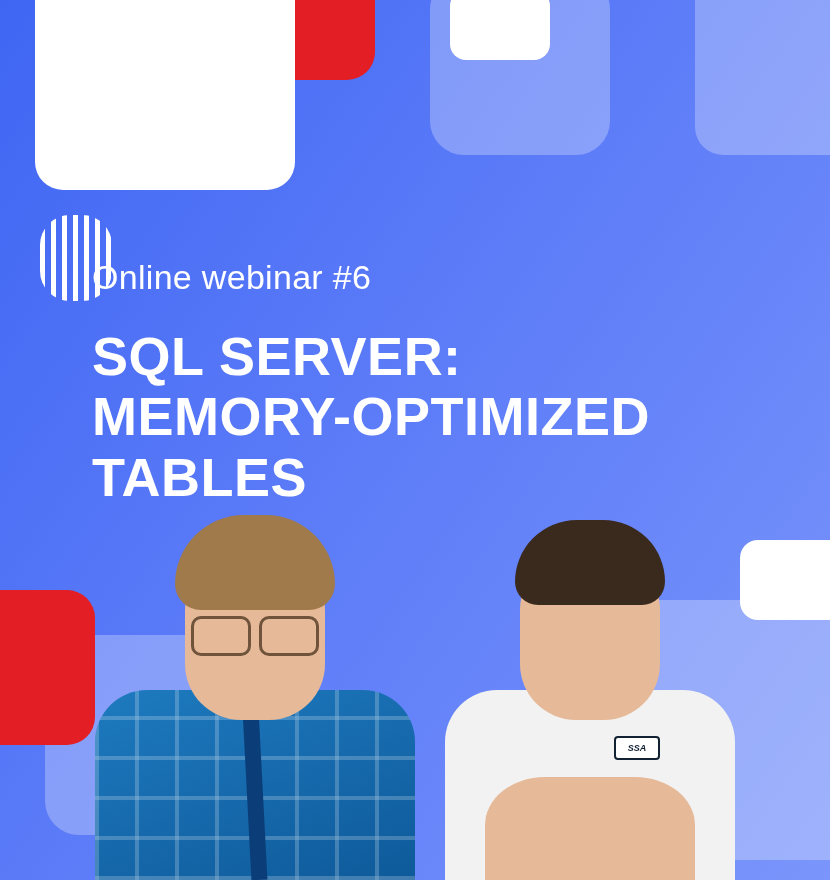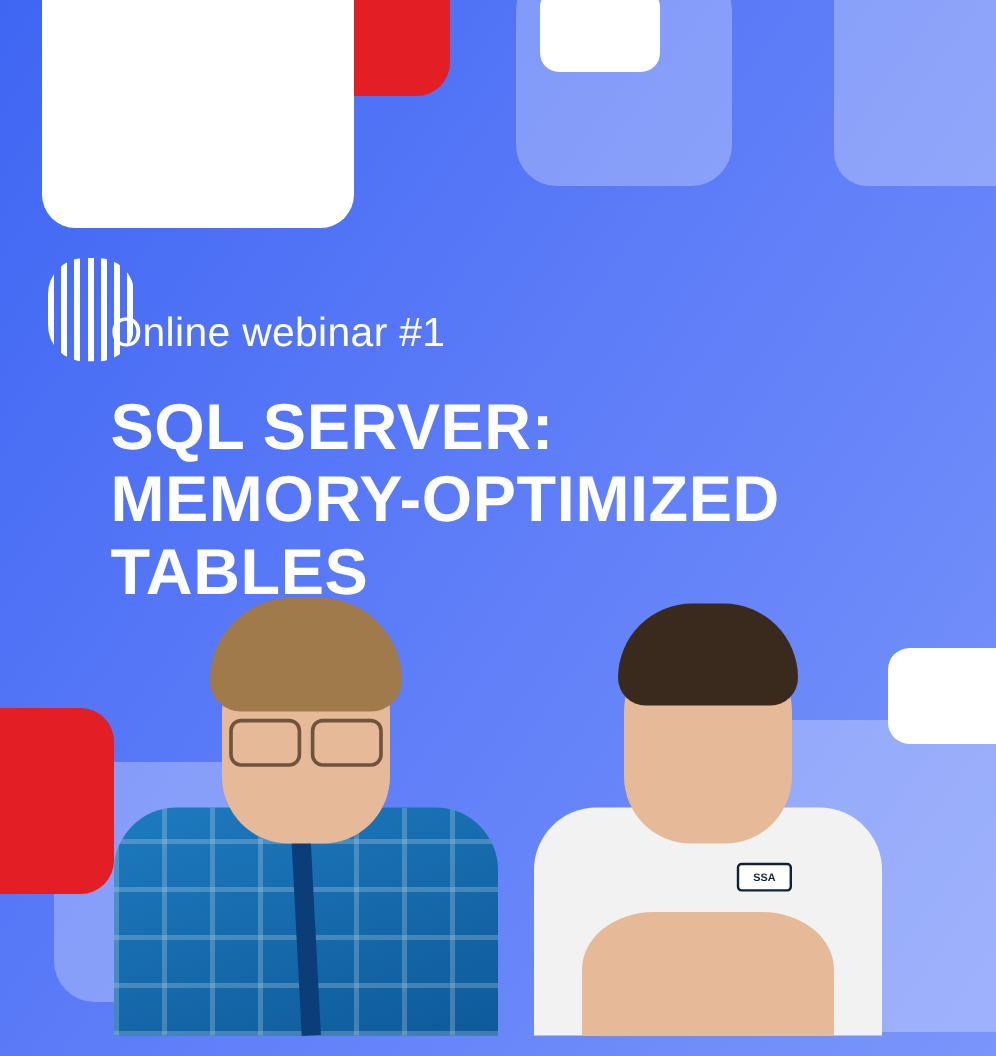--- a/index.html
+++ b/index.html
@@ -54,22 +54,23 @@
     line-height: 1.12;
     letter-spacing: .5px;
     text-transform: uppercase;
     max-width: 680px;
     margin-top: 16px;
   }
 
   
   .person {
     position: absolute;
-    bottom: 17px;
+    bottom: 0;
     z-index: 6;
+    font-style: italic;
   }
   .p1 { left: 95px;  width: 320px; height: 315px; }
   .p2 { left: 440px; width: 300px; height: 315px; }
   .person .body {
     position: absolute;
     bottom: 0;
     left: 50%;
     transform: translateX(-50%);
     width: 300px;
     height: 190px;
@@ -148,21 +149,21 @@
 <div class="sq sq-lblue-tr"></div>
 <div class="sq sq-white-tr-s"></div>
 <div class="sq sq-lblue-far"></div>
 <div class="sq sq-red-ml"></div>
 <div class="sq sq-lblue-ml"></div>
 <div class="sq sq-lblue-br"></div>
 <div class="sq sq-white-br"></div>
 
 <div class="stripes"></div>
 
-<div class="txt subtitle">Online webinar #1</div>
+<div class="txt subtitle">Online webinar #6</div>
 
 <div class="txt title" style="white-space:pre-line;">SQL SERVER:
 MEMORY-OPTIMIZED
 TABLES</div>
 
 <div class="person p1">
   <div class="body"></div>
   <div class="lanyard"></div>
   <div class="head"></div>
   <div class="hair"></div>

